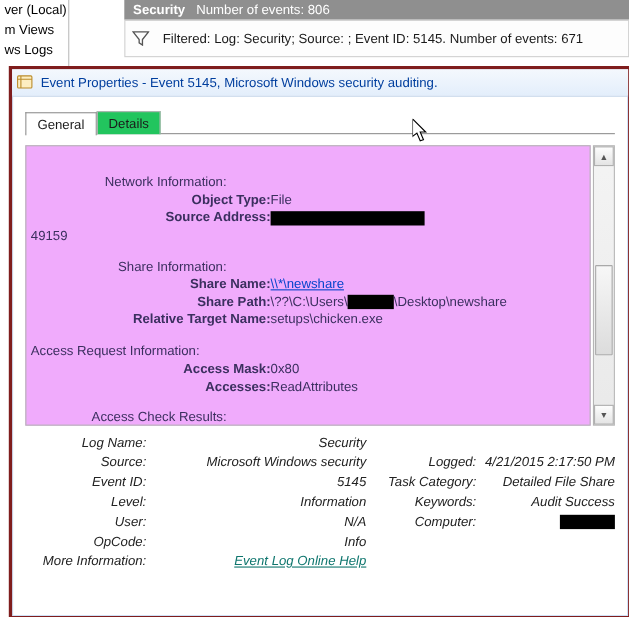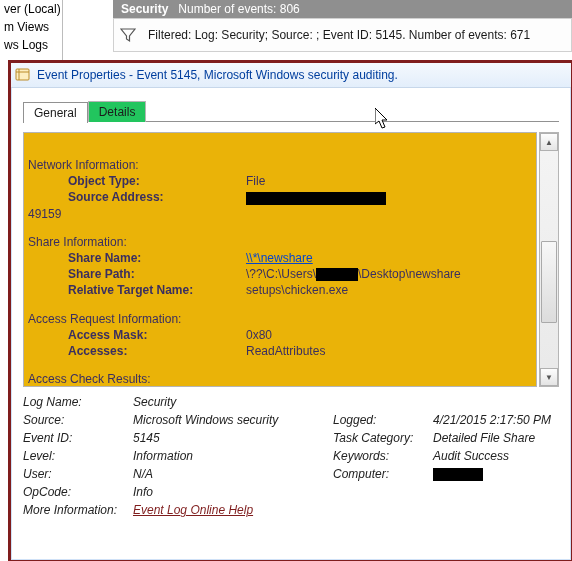--- a/index.html
+++ b/index.html
@@ -84,20 +84,21 @@
     color: #003e9e;
   }
   .titlebar .winicon {
     width: 16px; height: 16px; margin-right: 6px;
     display: inline-block;
   }
   .client {
     flex: 1;
     padding: 12px 12px 8px 12px;
     position: relative;
+    text-align: right;
   }
   
   .tabs {
     display: flex;
     align-items: flex-end;
     height: 22px;
     font-size: 12px;
   }
   .tab {
     padding: 3px 10px 3px 10px;
@@ -124,21 +125,21 @@
     margin-top: 10px;
     position: relative;
     height: 255px;
   }
   .details-inner {
     position: absolute;
     left: 0; top: 0;
     right: 22px;
     bottom: 0;
     border: 1px solid #b5b5b5;
-    background: #eab308;
+    background: #f0abfc;
     padding: 4px 8px 4px 4px;
     overflow: hidden;
     line-height: 1.35;
   }
   .details-inner .section-label {
     color: #3b2f5f;
   }
   .details-inner .row {
     display: flex;
   }
@@ -190,21 +191,21 @@
     font-style: italic;
   }
   .summary .srow {
     display: flex;
     margin-bottom: 4px;
   }
   .summary .cell-lab1 { width: 110px; color: #222; }
   .summary .cell-val1 { width: 200px; }
   .summary .cell-lab2 { width: 100px; }
   .summary .cell-val2 { flex: 1; }
-  .summary a { color: #7f1d1d; text-decoration: underline; }
+  .summary a { color: #0f766e; text-decoration: underline; }
   
   .cursor {
     position: absolute;
     left: 375px; top: 108px;
     width: 15px; height: 22px;
     pointer-events: none;
     z-index: 50;
   }
 </style>
 </head>

